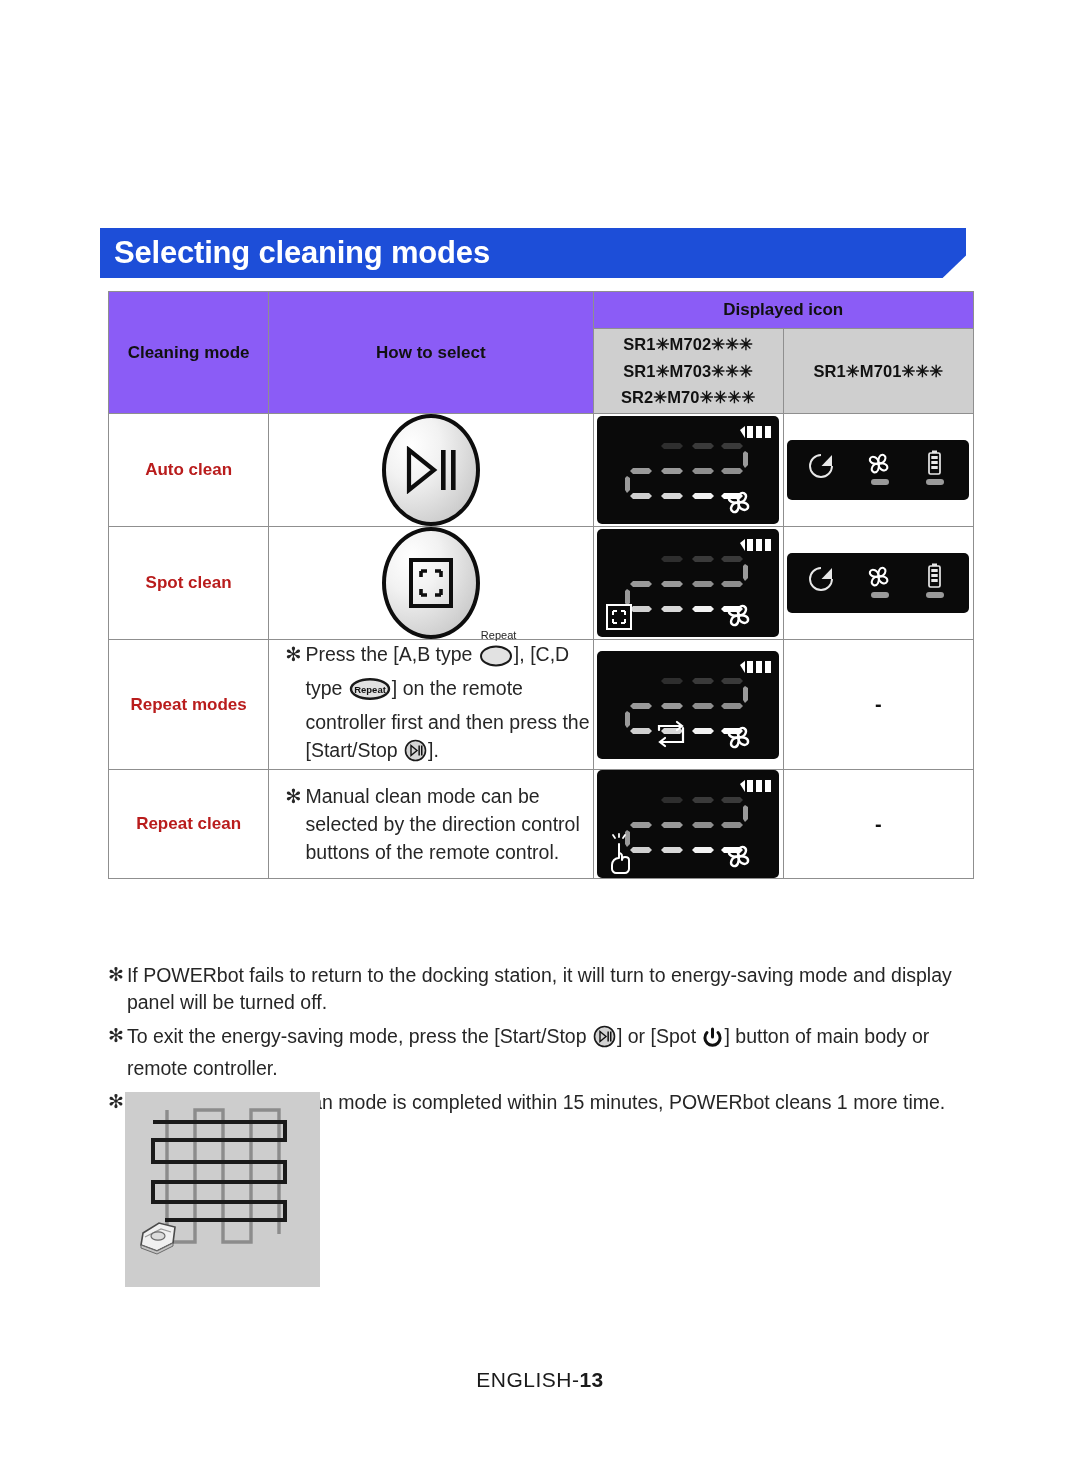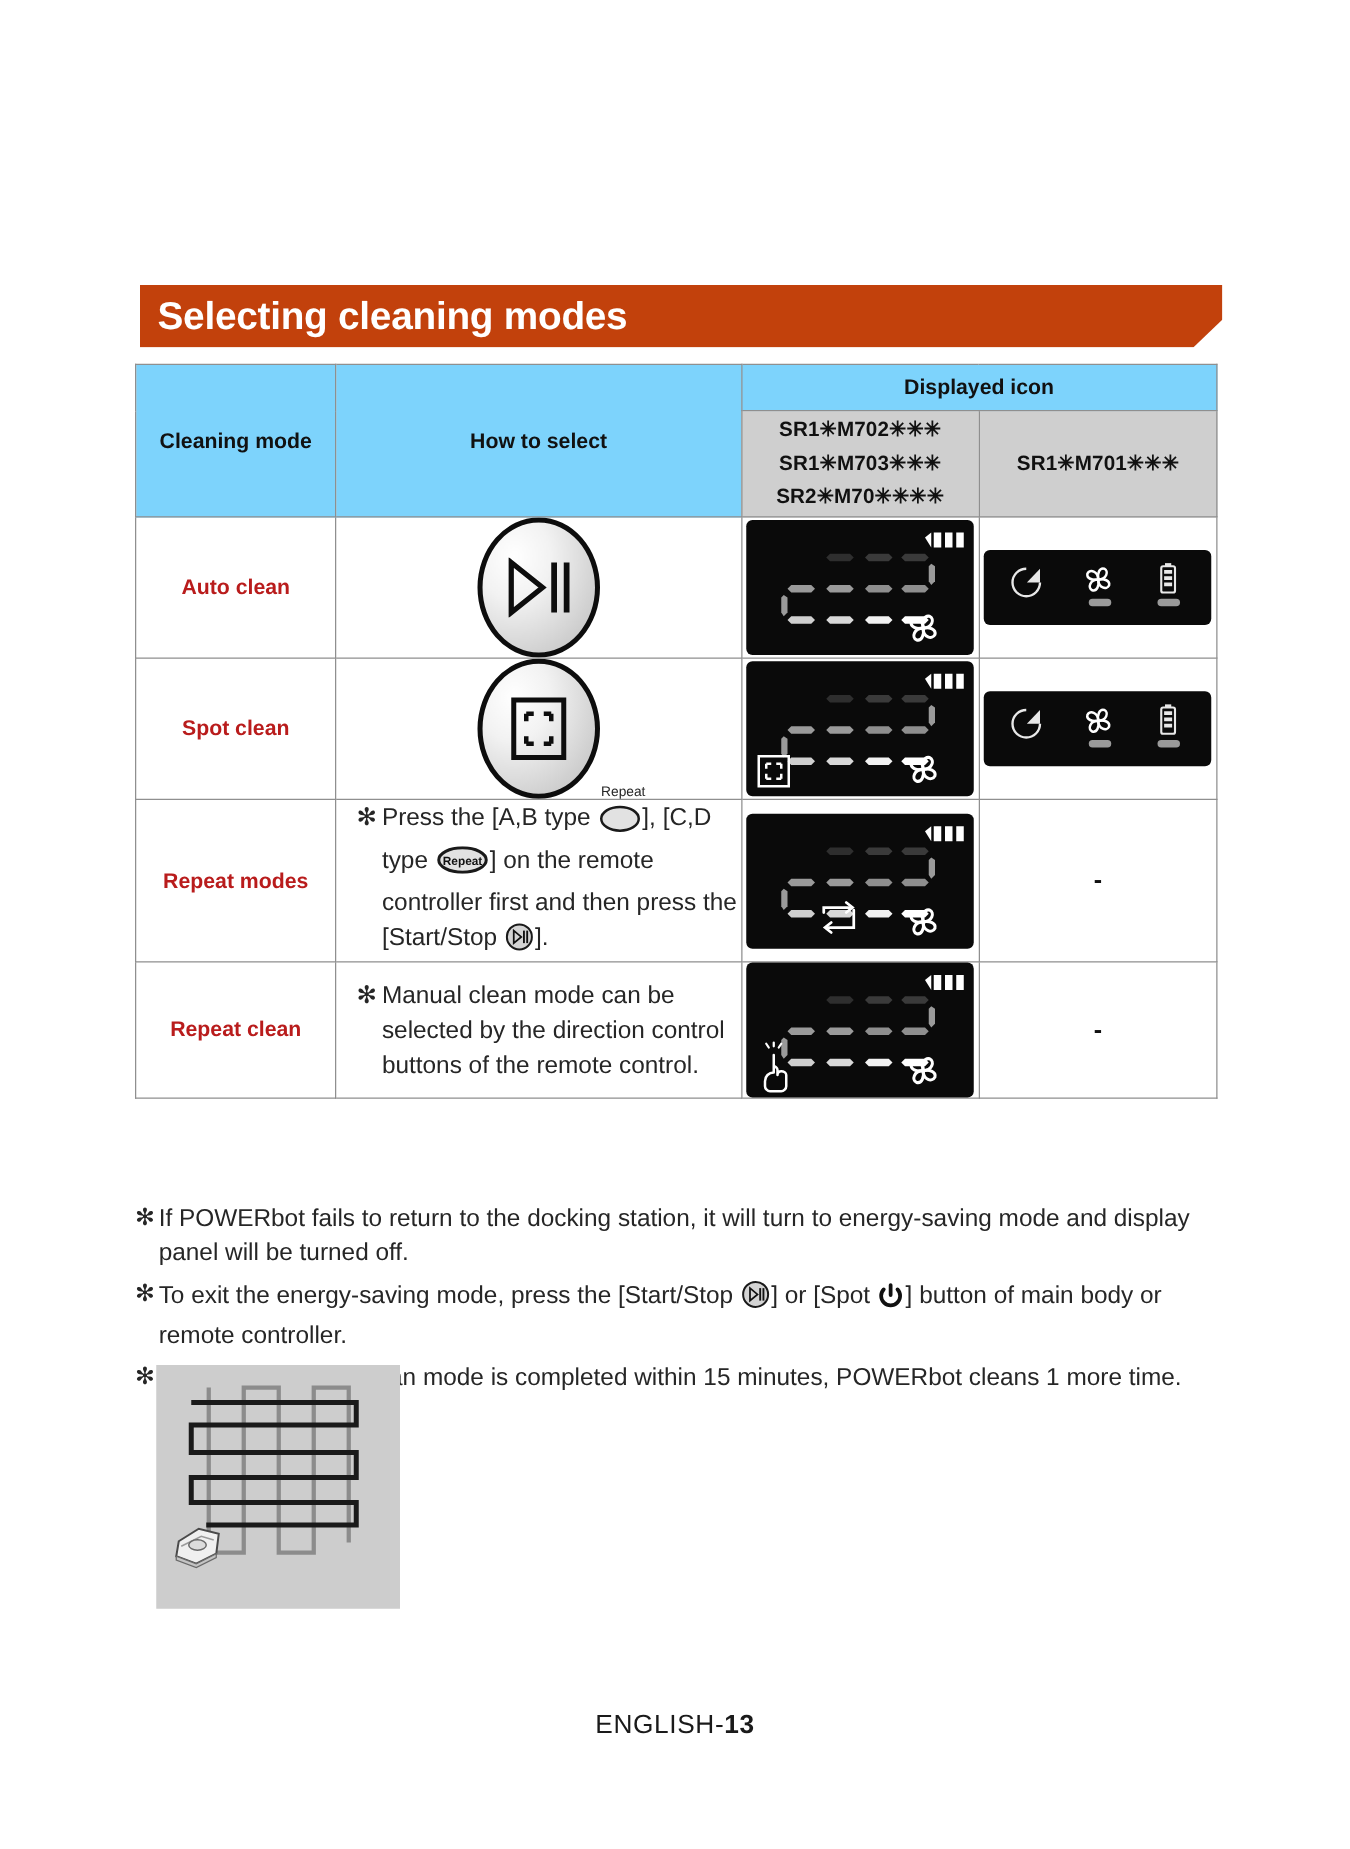--- a/index.html
+++ b/index.html
@@ -12,25 +12,25 @@
     height: 1479px;
     position: relative;
     font-family: "Liberation Sans", sans-serif;
     color: #1a1a1a;
     overflow: hidden;
   }
 
   
   .title-banner {
     position: absolute;
-    left: 112px;
+    left: 100px;
     top: 228px;
     width: 866px;
     height: 50px;
-    background: #c2410c;
+    background: #1d4ed8;
     color: #ffffff;
     display: flex;
     align-items: center;
     -webkit-clip-path: polygon(0 0, 100% 0, 100% 55%, 97.3% 100%, 0 100%);
     clip-path: polygon(0 0, 100% 0, 100% 55%, 97.3% 100%, 0 100%);
   }
   .title-banner .title-text {
     font-size: 31px;
     font-weight: bold;
     letter-spacing: -0.2px;
@@ -47,21 +47,21 @@
     border-collapse: collapse;
     table-layout: fixed;
   }
   .mode-table td, .mode-table th {
     border: 1px solid #8f8f8f;
     padding: 0;
     vertical-align: middle;
     text-align: center;
   }
   .head-cell {
-    background: #7dd3fc;
+    background: #8b5cf6;
     font-size: 17px;
     font-weight: bold;
     color: #111;
   }
   .head-cell.displayed-icon { font-size: 17px; height: 36px; }
   .model-cell {
     background: #cfcfcf;
     font-size: 16.5px;
     font-weight: bold;
     line-height: 1.62;

